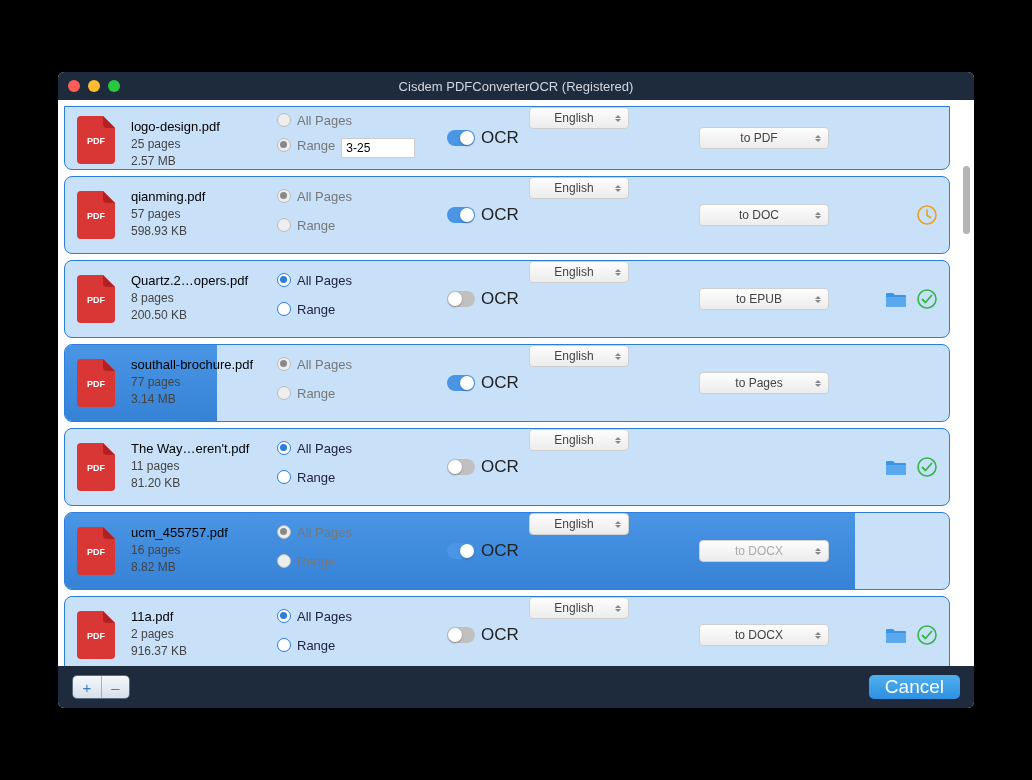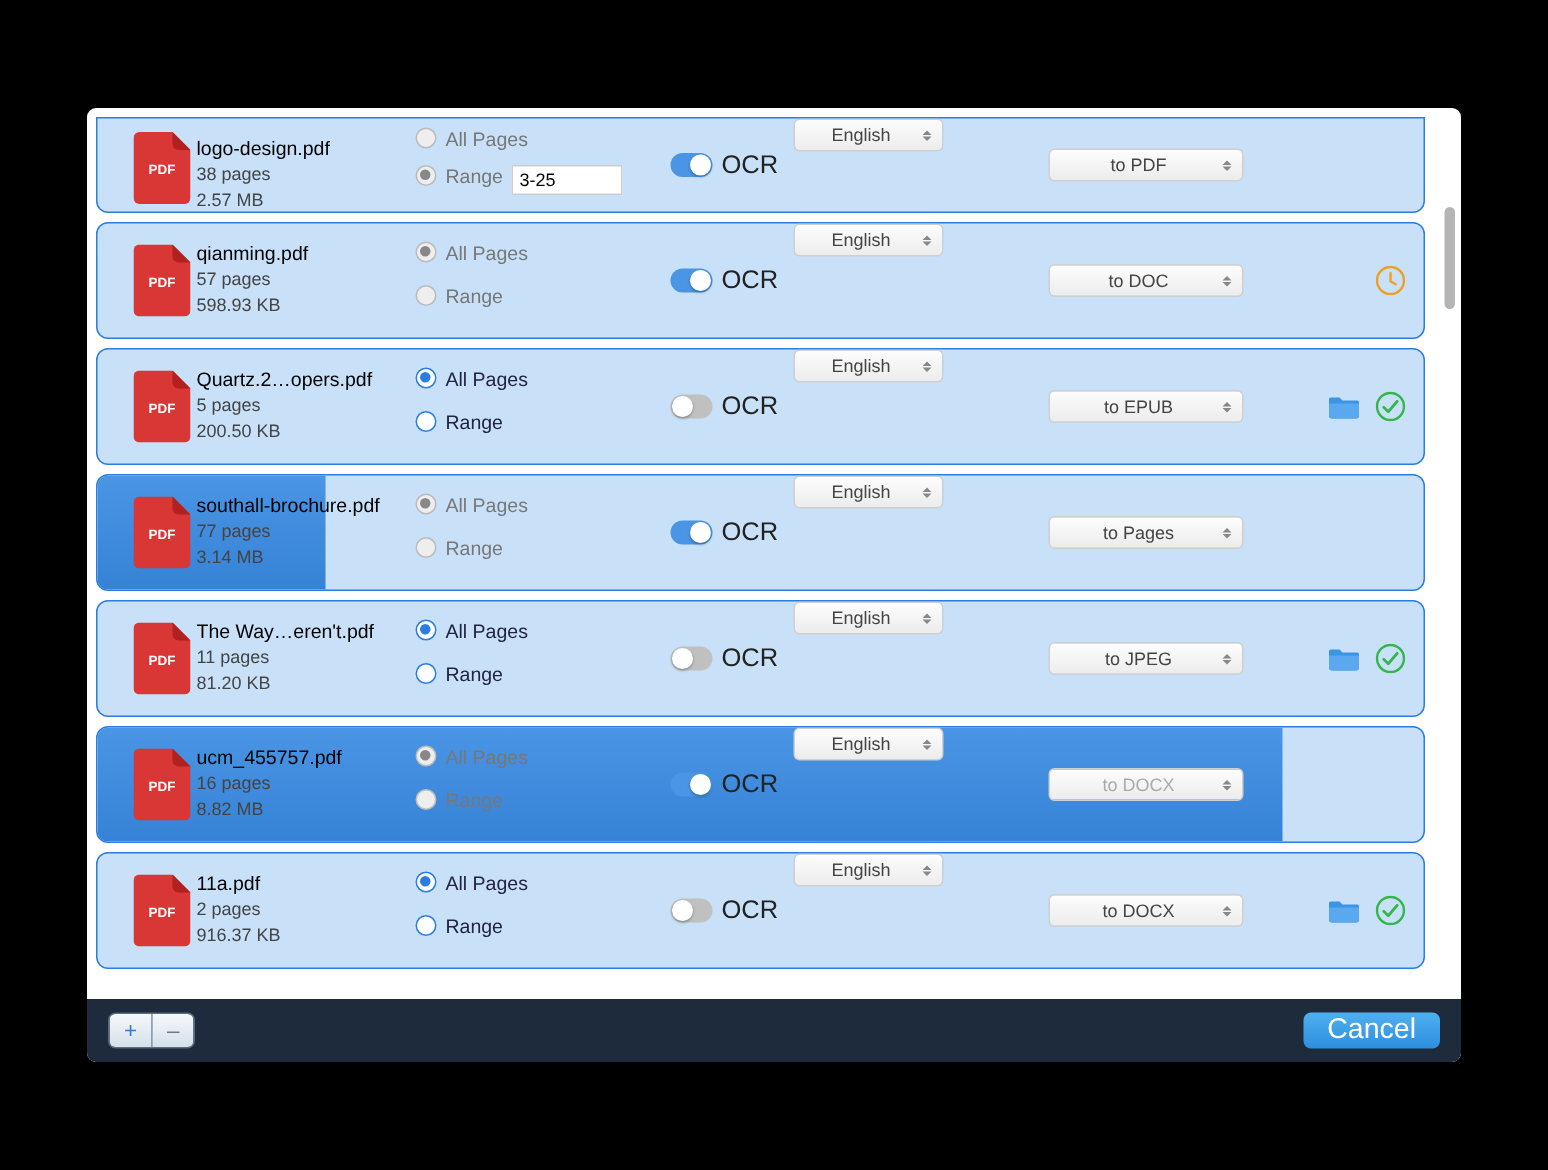--- a/index.html
+++ b/index.html
@@ -11,21 +11,21 @@
 .tl.red { background: #ff5f57; }
 .tl.yellow { background: #febc2e; }
 .tl.green { background: #28c840; }
 .title { position: absolute; left: 0; right: 0; text-align: center; color: #d0d6e0; font-size: 13px; pointer-events: none; }
 .content { flex: 1; display: flex; overflow: hidden; }
 .list { flex: 1; padding: 6px 8px 0 6px; overflow: hidden; }
 .row { border: 1px solid #2b7de0; border-radius: 8px; margin-bottom: 6px; display: flex; align-items: stretch; height: 78px; background: #c8e1f9; position: relative; overflow: hidden; }
 .row.first { height: 64px; border-top-left-radius: 0; border-top-right-radius: 0; }
 .row.first .thumb { padding-top: 4px; }
 .row .overlay-sel { position: absolute; top: 0; left: 0; bottom: 0; background: linear-gradient(180deg,#4a95e4,#3682d6); z-index: 1; }
-.thumb { width: 62px; display: flex; align-items: center; justify-content: flex-end; position: relative; z-index: 2; }
+.thumb { width: 62px; display: flex; align-items: center; justify-content: center; position: relative; z-index: 2; }
 .pdf-icon { width: 38px; height: 48px; position: relative; }
 .pdf-icon svg { width: 100%; height: 100%; }
 .info { width: 150px; padding: 12px 0 0 4px; font-size: 12px; color: #333; z-index: 2; position: relative; }
 .info .fname { font-size: 13px; color: #000; margin-bottom: 3px; white-space: nowrap; }
 .info .pages { margin-bottom: 3px; color: #444; }
 .info .size { color: #444; }
 .pages-sel { width: 170px; padding: 12px 0 0 0; display: flex; flex-direction: column; gap: 14px; font-size: 13px; z-index: 2; position: relative; }
 .radio-row { display: flex; gap: 6px; }
 .radio { width: 14px; height: 14px; border-radius: 50%; border: 1.5px solid #888; background: #fff; display: inline-block; position: relative; }
 .radio.disabled { border-color: #bbb; background: #eee; }
@@ -57,34 +57,42 @@
 .bottombar { height: 42px; background: #1e2b3d; display: flex; align-items: center; padding: 0 14px; justify-content: space-between; flex-shrink: 0; }
 .addremove { display: flex; border-radius: 5px; overflow: hidden; border: 1px solid #5a6b80; }
 .ar-btn { width: 28px; height: 22px; background: linear-gradient(#f5f8fb,#d6e0ea); display: flex; align-items: center; justify-content: center; font-size: 15px; color: #3a7ac8; }
 .ar-btn + .ar-btn { border-left: 1px solid #9fb3c8; color: #6a7a8a; }
 .cancel-btn { height: 24px; padding: 0 16px; border-radius: 5px; background: linear-gradient(#4fb0ef,#2d8fe0); color: #fff; font-size: 19px; display: flex; align-items: center; border: none; }
 </style>
 </head>
 <body>
 
 <div class="window">
+  <div class="titlebar">
+    <div class="traffic">
+      <div class="tl red"></div>
+      <div class="tl yellow"></div>
+      <div class="tl green"></div>
+    </div>
+    <div class="title">Cisdem PDFConverterOCR (Registered)</div>
+  </div>
 
   <div class="content">
     <div class="list" id="file-list">
         <div class="row first">
           <div class="thumb">
             <div class="pdf-icon"><svg viewBox="0 0 38 48">
                 <path d="M4 0h22l12 12v32a4 4 0 0 1-4 4H4a4 4 0 0 1-4-4V4a4 4 0 0 1 4-4z" fill="#d93636"></path>
                 <path d="M26 0l12 12H30a4 4 0 0 1-4-4V0z" fill="#b22020"></path>
                 <text x="19" y="28" font-size="9" fill="#fff" text-anchor="middle" font-weight="600" font-family="Arial">PDF</text>
               </svg></div>
           </div>
           <div class="info">
     <div class="fname">logo-design.pdf</div>
-    <div class="pages">38 pages</div>
+    <div class="pages">25 pages</div>
     <div class="size">2.57 MB</div>
   </div>
           <div class="pages-sel" style="padding-top:6px;gap:10px;">
     <div class="radio-row">
       <span class="radio disabled "></span>
       <span class="radio-label">All Pages</span>
     </div>
     <div class="radio-row">
       <span class="radio disabled checked"></span>
       <span class="radio-label">Range</span>
@@ -153,21 +161,21 @@
         <div class="row">
           <div class="thumb">
             <div class="pdf-icon"><svg viewBox="0 0 38 48">
                 <path d="M4 0h22l12 12v32a4 4 0 0 1-4 4H4a4 4 0 0 1-4-4V4a4 4 0 0 1 4-4z" fill="#d93636"></path>
                 <path d="M26 0l12 12H30a4 4 0 0 1-4-4V0z" fill="#b22020"></path>
                 <text x="19" y="28" font-size="9" fill="#fff" text-anchor="middle" font-weight="600" font-family="Arial">PDF</text>
               </svg></div>
           </div>
           <div class="info">
     <div class="fname">Quartz.2…opers.pdf</div>
-    <div class="pages">5 pages</div>
+    <div class="pages">8 pages</div>
     <div class="size">200.50 KB</div>
   </div>
           <div class="pages-sel" style="">
     <div class="radio-row">
       <span class="radio active checked"></span>
       <span class="radio-label active">All Pages</span>
     </div>
     <div class="radio-row">
       <span class="radio active "></span>
       <span class="radio-label active">Range</span>
@@ -266,23 +274,20 @@
   </div>
           <div class="ocr-col">
     <div class="toggle ">
               <div class="knob"></div>
             </div>
     <span class="ocr-label">OCR</span>
   </div>
           <div class="lang-col">
     <div class="dropdown lang ">English<span class="caret"></span></div>
   </div>
-          <div class="fmt-col">
-    <div class="dropdown fmt ">to JPEG<span class="caret"></span></div>
-  </div>
           <div class="actions">
             <span class="folder-icon">
               <svg width="22" height="18" viewBox="0 0 22 18">
                 <path d="M2 3h6l2 2h10a1 1 0 0 1 1 1v9a2 2 0 0 1-2 2H3a2 2 0 0 1-2-2V4a1 1 0 0 1 1-1z" fill="#3b95e6"></path>
                 <path d="M1 7h20v8a2 2 0 0 1-2 2H3a2 2 0 0 1-2-2V7z" fill="#5aa9ef"></path>
               </svg>
             </span>
             <span class="status-icon">
               <svg width="20" height="20" viewBox="0 0 20 20">
                 <circle cx="10" cy="10" r="9" fill="none" stroke="#34b64a" stroke-width="1.6"></circle>

